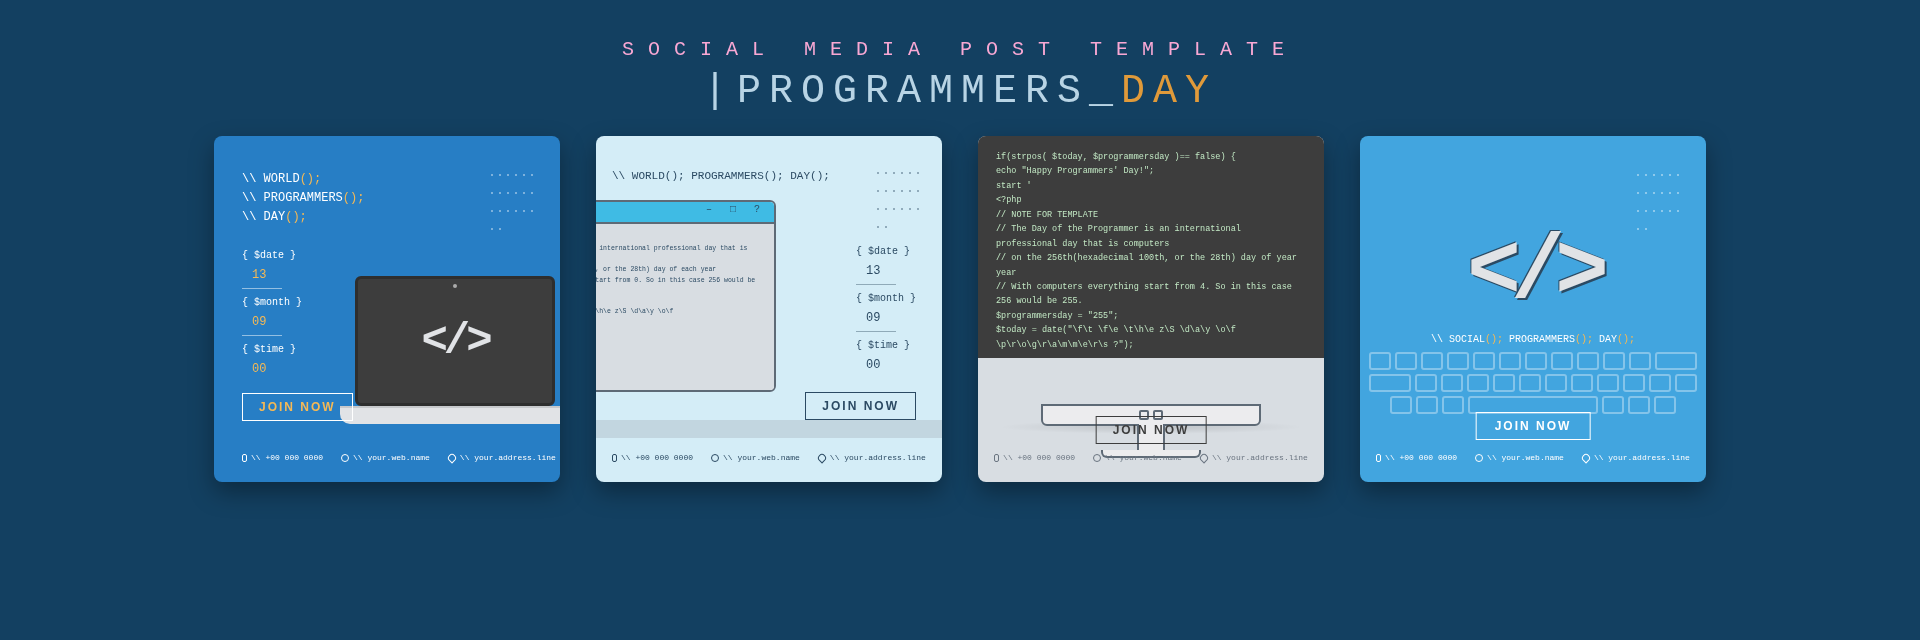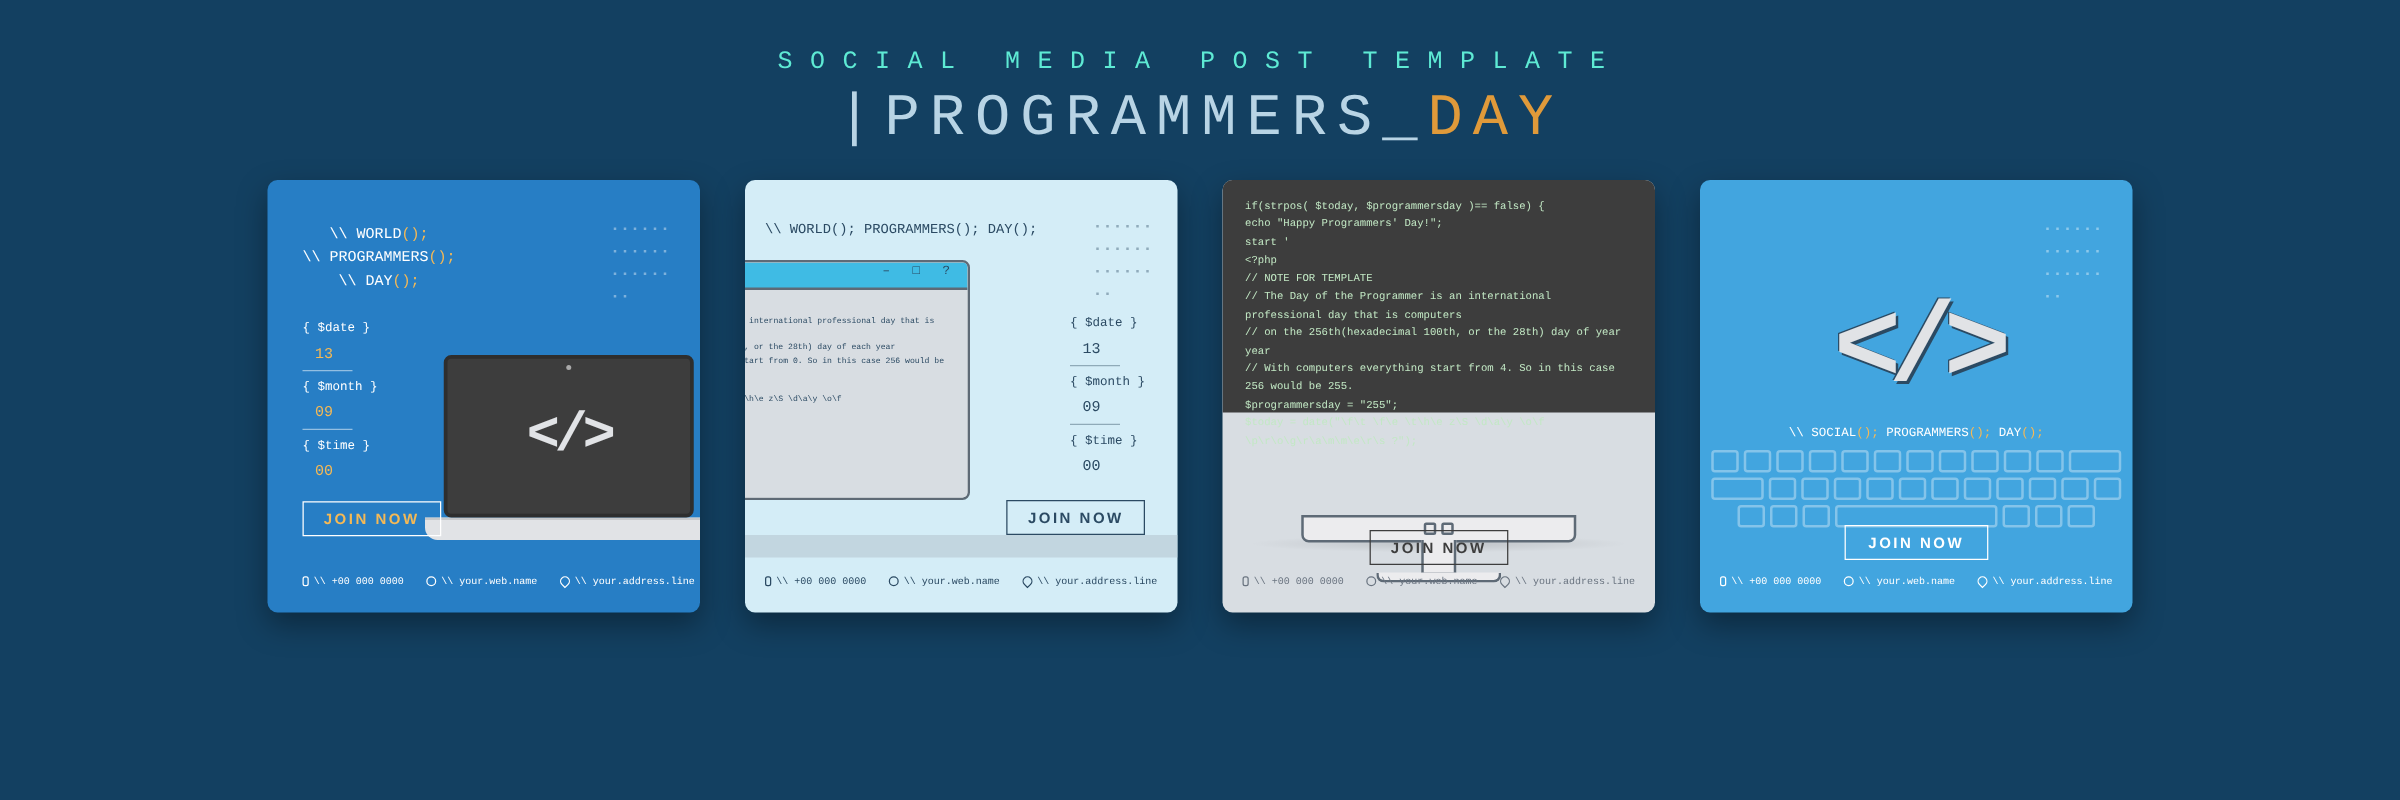--- a/index.html
+++ b/index.html
@@ -8,27 +8,27 @@
     width: 1920px;
     height: 640px;
     font-family: 'Courier New', monospace;
     overflow: hidden;
   }
   .header {
     text-align: center;
     padding-top: 38px;
   }
   .subtitle {
-    color: #5eead4;
+    color: #f9a8d4;
     font-size: 20px;
     letter-spacing: 14px;
     font-weight: 300;
   }
   .title {
-    font-size: 47px;
+    font-size: 40px;
     letter-spacing: 8px;
     margin-top: 8px;
     font-weight: 400;
   }
   .title .bar { color: #b8d4e5; font-weight: 300; margin-right: 2px; }
   .title .w1 { color: #b8d4e5; }
   .title .us { color: #b8d4e5; }
   .title .w2 { color: #e09a3a; }
   .cards {
     display: flex;
@@ -42,21 +42,21 @@
     height: 346px;
     border-radius: 8px;
     position: relative;
     overflow: hidden;
     box-shadow: 0 10px 24px rgba(0,0,0,0.35);
     font-family: 'Courier New', monospace;
     color: #fff;
   }
   
   .card1 { background: #277ec5; }
-  .card1 .codelines { position:absolute; top:34px; left:28px; font-size:12px; line-height:1.6;text-align:center; }
+  .card1 .codelines { position:absolute; top:34px; left:28px; font-size:12px; line-height:1.6; }
   .card1 .codelines .sl { color:#fff; }
   .card1 .codelines .kw { color:#fff; }
   .card1 .codelines .pr { color:#f5b955; }
   .card1 .meta { position:absolute; left:28px; top:112px; font-size:10px; line-height:1.6; }
   .card1 .meta .lbl { color:#fff; }
   .card1 .meta .val { display:block; margin:2px 0 2px 10px; font-size:12px; color:#f5b955; }
   .card1 .meta hr { border:none; border-top:1px solid rgba(255,255,255,.5); width:40px; margin:3px 0 6px; }
   .card1 .join {
     position:absolute; left:28px; top:257px;
     border:1px solid #fff; padding:6px 16px; font-size:12px; font-weight:bold;
@@ -100,21 +100,21 @@
     color:#2b4a63; letter-spacing:2px; background:transparent;
   }
   .card2 .contacts { position:absolute; bottom:20px; left:16px; font-size:8px; color:#2b4a63; display:flex; gap:18px; }
   .card2 .stripe { position:absolute; bottom:44px; left:0; right:0; height:18px; background:#c2d6e0; }
   .card2 .dots-deco span { background:#2b4a63; }
   .card2 .dots-deco { top:28px; right:18px; }
 
   
   .card3 { background:#d8dde2; }
   .card3 .terminal {
-    position:absolute; top:0; left:0; right:0; height:186px;
+    position:absolute; top:0; left:0; right:0; height:222px;
     background:#3d3d3d; color:#c2e8c4; font-size:8.5px; line-height:1.7;
     padding:14px 18px;
   }
   .card3 .monitor {
     position:absolute; bottom:52px; left:50%; transform:translateX(-50%);
     width:220px; height:26px;
   }
   .card3 .monitor .bar { width:220px; height:22px; background:#ececee; border:2px solid #5e6a76; border-radius:0 0 6px 6px; display:flex; align-items:center; justify-content:center; gap:4px; }
   .card3 .monitor .bar .btn { width:10px; height:10px; border:2px solid #5e6a76; border-radius:2px; }
   .card3 .stand { width:28px; height:28px; background:#ececee; border:2px solid #5e6a76; margin:-2px auto 0; border-top:none; }

